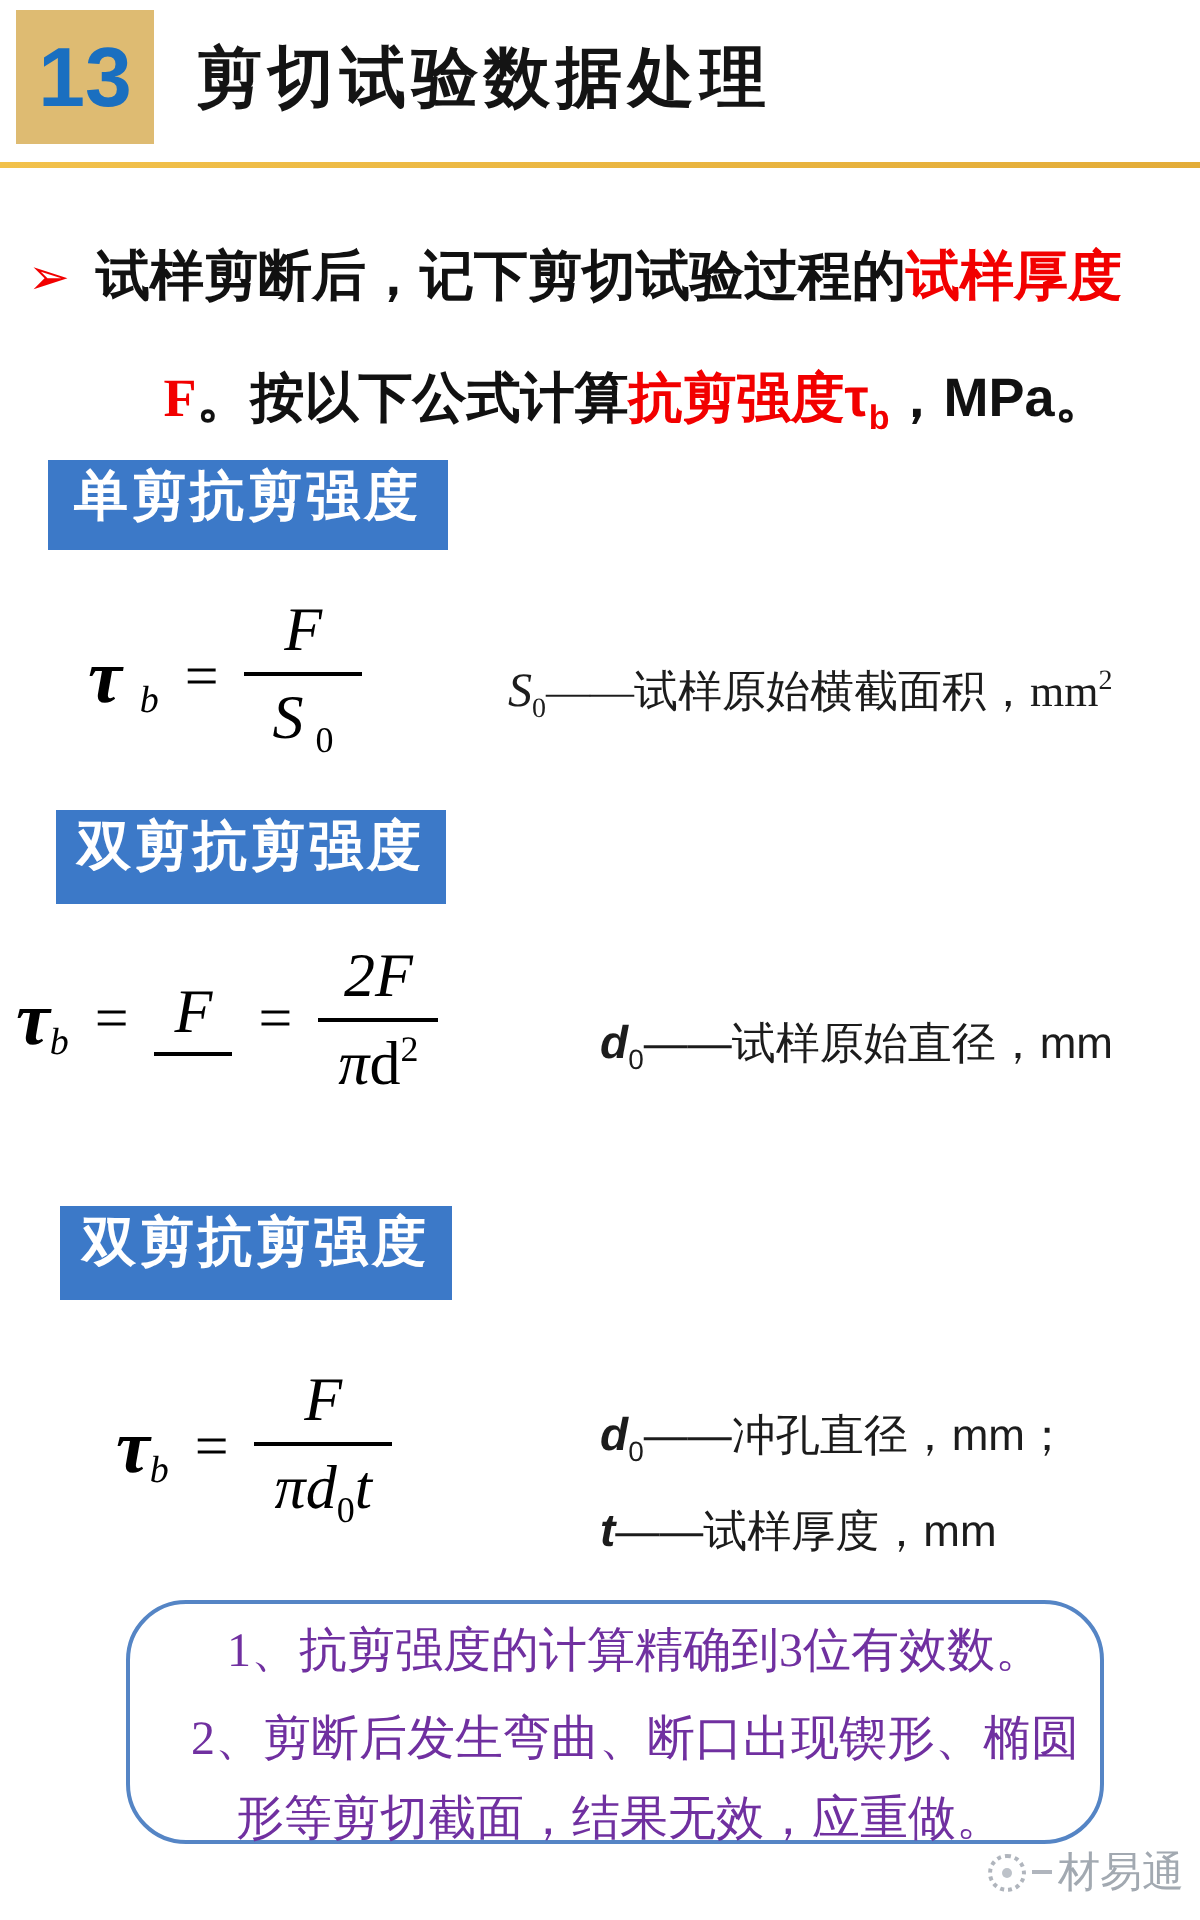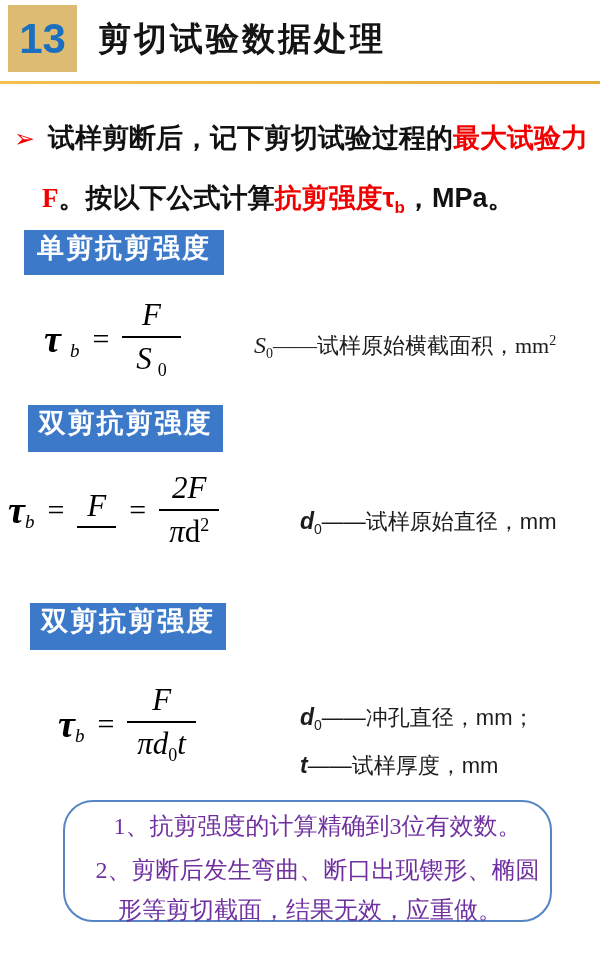--- a/index.html
+++ b/index.html
@@ -26,21 +26,21 @@
   }
 
   
   .intro {
     position:absolute; left:14px; top:108px; width:580px;
     font-size:27px; font-weight:bold; color:#111; line-height:60px;
     white-space:nowrap;
   }
   .intro .arrow { color:#F20000; font-size:25px; margin-right:13px; font-weight:normal; }
   .red { color:#F20000; }
-  .intro .line2 { padding-left:28px; }
+  .intro .line2 { padding-left:28px;text-align:center; }
   .intro .f-serif { font-family:"Liberation Serif", serif; }
   .intro sub { font-size:17px; }
 
   
   .label-box {
     position:absolute; background:#3C79C8; color:#ffffff;
     font-size:27px; font-weight:bold; letter-spacing:2px;
     display:flex; align-items:flex-start; justify-content:center;
     font-family:"Liberation Serif", serif;
   }
@@ -114,21 +114,21 @@
 
 <div class="slide">
 
   <div class="num-box">
     <span>13</span>
   </div>
   <div class="page-title">剪切试验数据处理</div>
   <div class="gold-line"></div>
 
   <div class="intro">
-    <div class="line1"><span class="arrow">➢</span><span>试样剪断后，记下剪切试验过程的</span><span class="red">最大试验力</span></div>
+    <div class="line1"><span class="arrow">➢</span><span>试样剪断后，记下剪切试验过程的</span><span class="red">试样厚度</span></div>
     <div class="line2"><span class="red f-serif">F</span><span>。按以下公式计算</span><span class="red">抗剪强度τ</span><sub class="red">b</sub><span>，MPa。</span></div>
   </div>
 
   <div class="label-box label-1">
     <span>单剪抗剪强度</span>
   </div>
   <div class="formula formula-1">
     <span class="f-tau">τ</span>
     <span class="f-sub">b</span>
     <span class="f-eq">=</span>
@@ -178,14 +178,19 @@
     <div><span class="sym-bold">t</span><sub></sub><span>——</span><span>试样厚度，</span><span>mm</span></div>
   </div>
 
   <div class="summary-box"></div>
   <div class="summary-lines">
     <div class="sline indent">1、抗剪强度的计算精确到3位有效数。</div>
     <div class="sline indent gap">2、剪断后发生弯曲、断口出现锲形、椭圆</div>
     <div class="sline">形等剪切截面，结果无效，应重做。</div>
   </div>
 
+  <div class="watermark">
+    <span class="wm-logo"></span>
+    <span class="wm-dash"></span>
+    <span>材易通</span>
+  </div>
 
 </div>
 
 </body></html>

